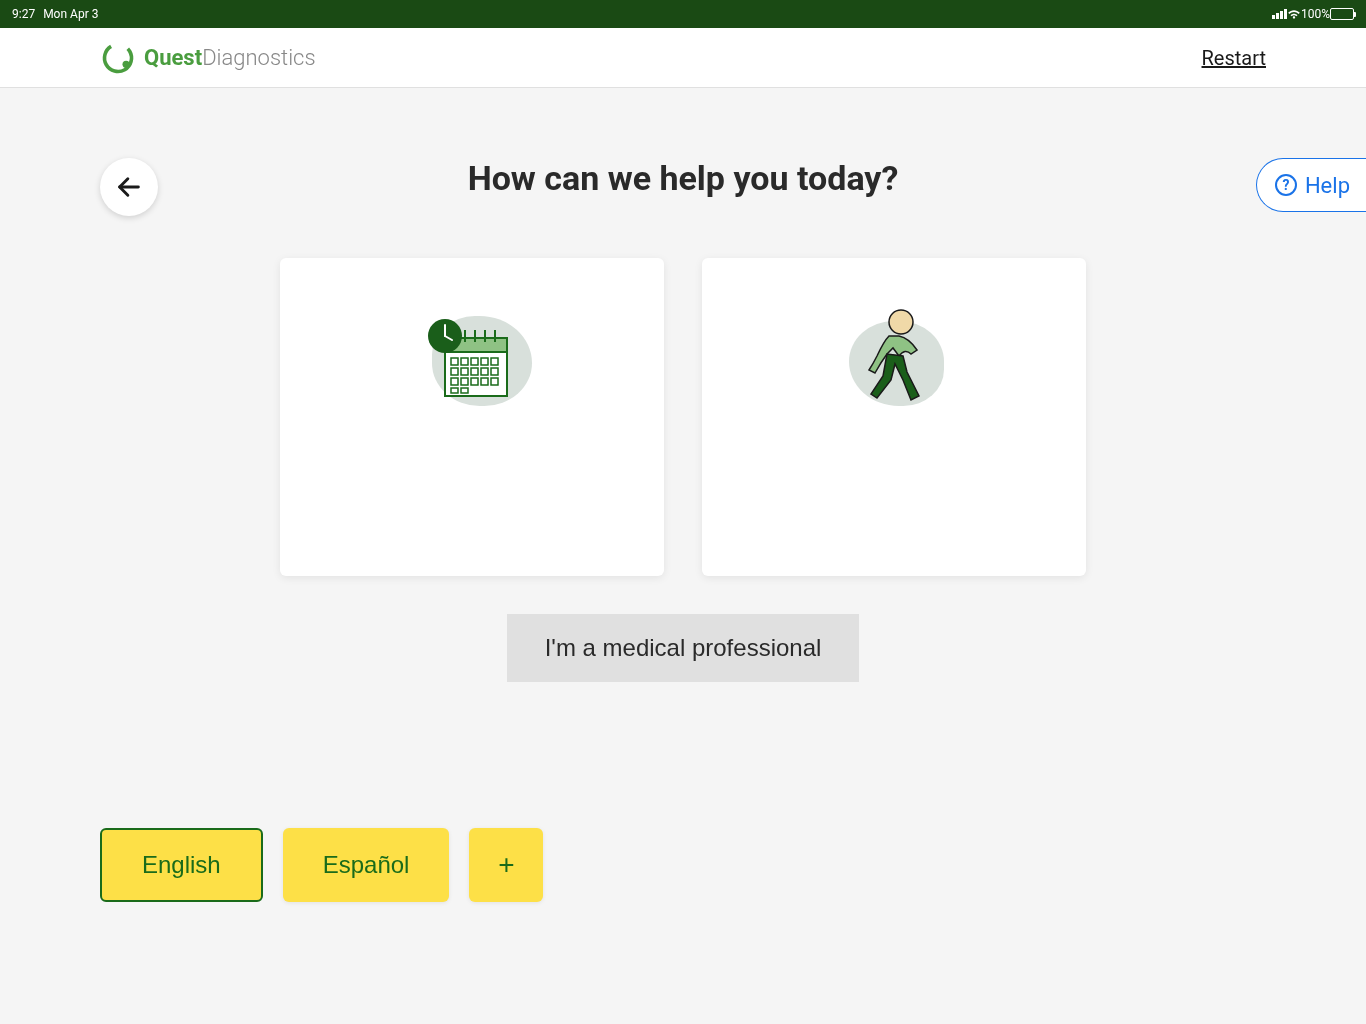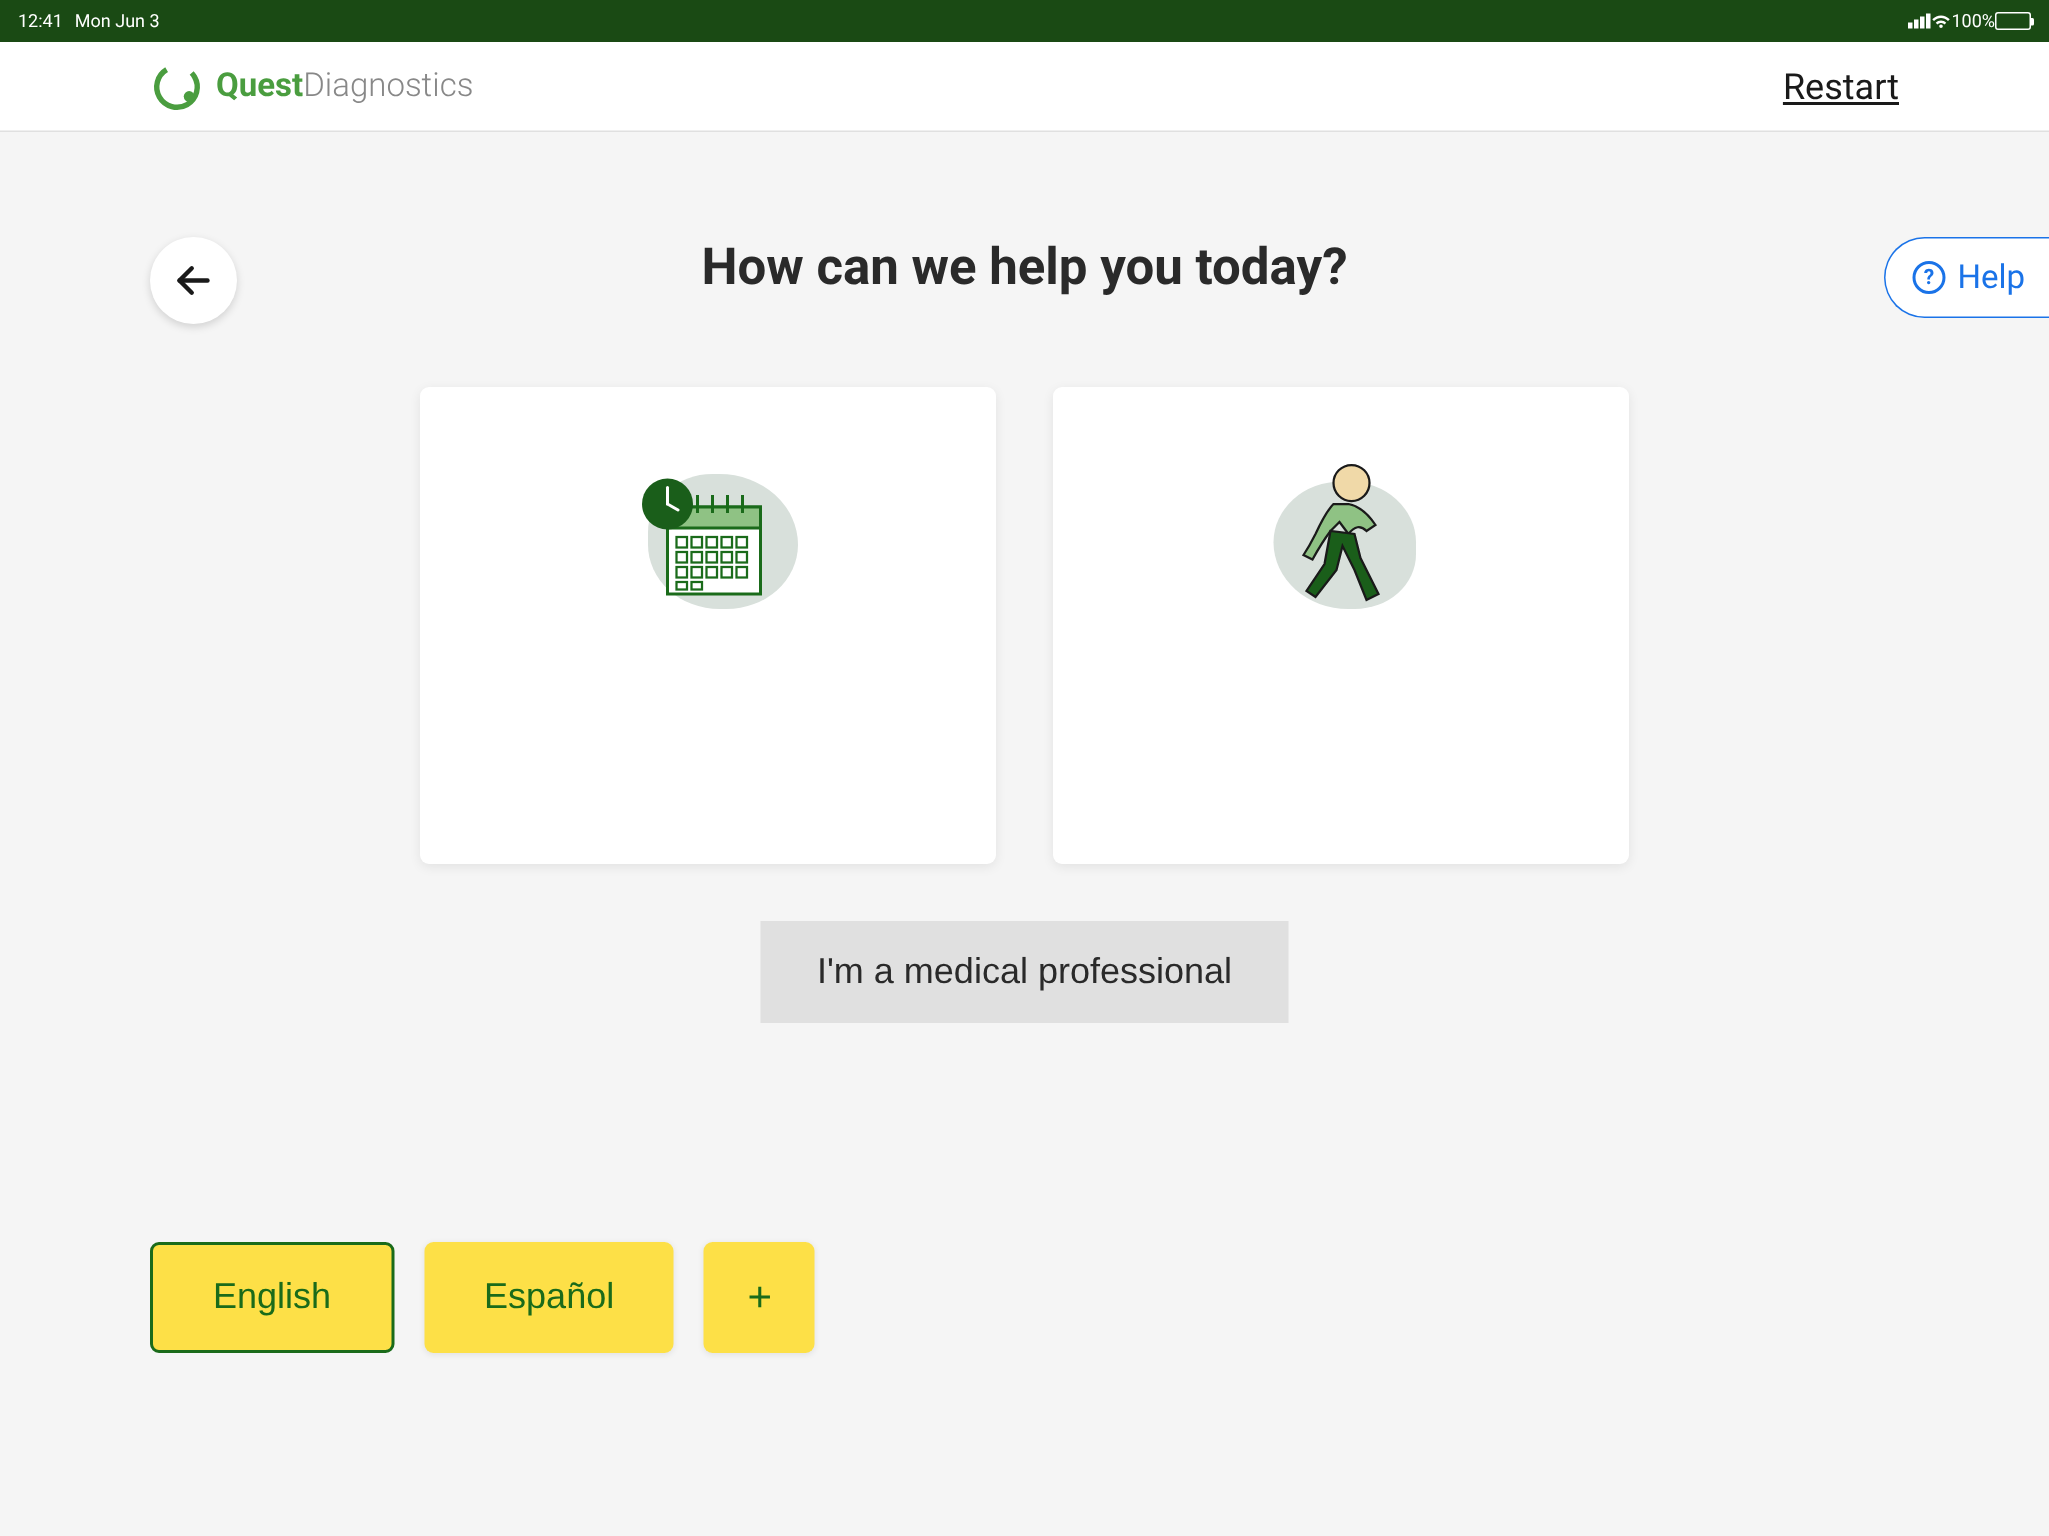--- a/index.html
+++ b/index.html
@@ -36,21 +36,21 @@
       align-items: center;
       justify-content: space-between;
       padding: 0 100px;
       border-bottom: 1px solid #e0e0e0;
     }
     .logo-wrap { display: flex; align-items: center; gap: 8px; }
     .logo-icon { width: 36px; height: 36px; }
     .logo-text { font-size: 22px; color: #4a9d3f; font-weight: 400; }
     .logo-text .bold { font-weight: 700; }
     .logo-text .light { font-weight: 300; color: #888; }
-    .restart-link { font-size: 24px; color: #1a1a1a; text-decoration: underline; cursor: pointer; }
+    .restart-link { font-size: 20px; color: #1a1a1a; text-decoration: underline; cursor: pointer; }
 
     .content {
       position: relative;
       padding: 70px 0 0 0;
     }
     .back-btn {
       position: absolute;
       left: 100px;
       top: 70px;
       width: 58px;
@@ -151,22 +151,22 @@
     }
     .lang-btn.plus { width: 74px; padding: 0; font-size: 28px; font-weight: 300; }
 
     .blob { position: absolute; background: #d8e0db; border-radius: 50%; }
   </style>
 </head>
 <body>
 
 <div class="status-bar">
   <div class="status-left">
-    <span>12:41</span>
-    <span>Mon Jun 3</span>
+    <span>9:27</span>
+    <span>Mon Apr 3</span>
   </div>
   <div class="status-right">
     <span class="signal-bars">
       <span style="height:4px"></span>
         <span style="height:6px"></span>
         <span style="height:8px"></span>
         <span style="height:10px"></span>
     </span>
     <svg class="wifi-icon" viewBox="0 0 24 24" fill="white">
         <path d="M12 20c1.1 0 2-.9 2-2s-.9-2-2-2-2 .9-2 2 .9 2 2 2zm-6-6c1.7-1.7 3.9-2.6 6-2.6s4.3.9 6 2.6l-2 2c-1.1-1.1-2.5-1.7-4-1.7s-2.9.6-4 1.7l-2-2zm-4-4c2.8-2.8 6.4-4.3 10-4.3s7.2 1.5 10 4.3l-2 2c-2.2-2.2-5.1-3.4-8-3.4s-5.8 1.2-8 3.4l-2-2z"></path>

